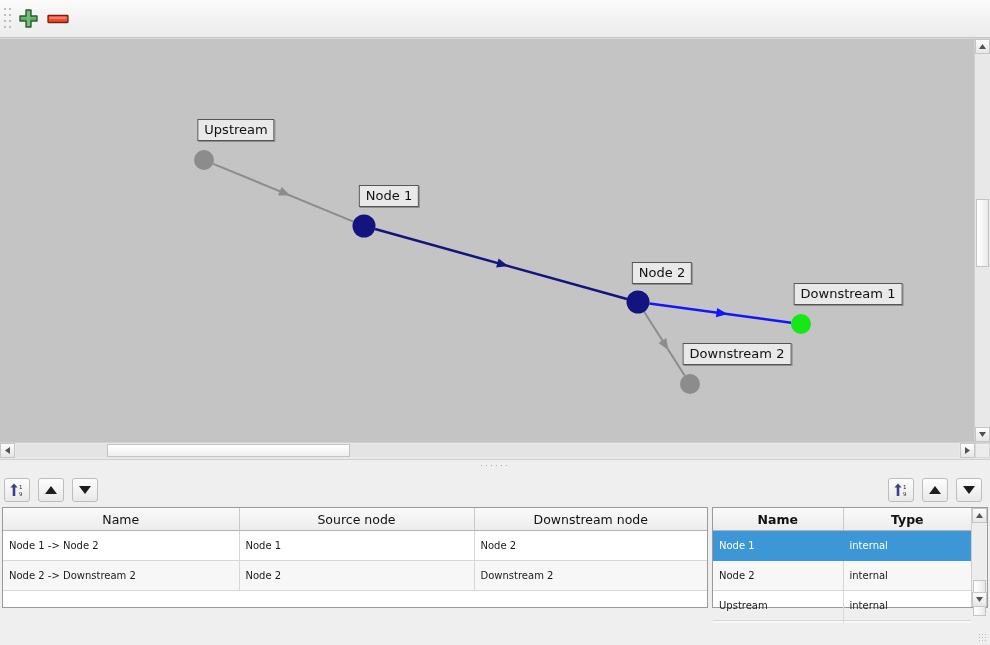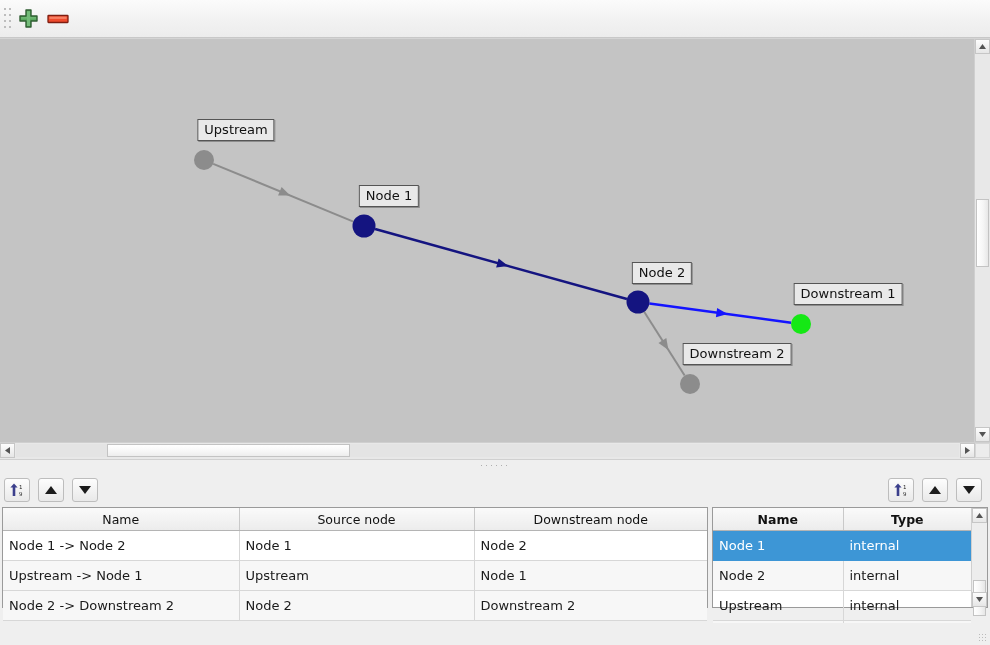--- a/index.html
+++ b/index.html
@@ -267,21 +267,21 @@
     text-align: center;
     padding: 0 4px;
   }
   table.grid th:last-child { border-right: 0; }
   table.grid.bold-head th { font-weight: bold; }
   table.grid td {
     border-right: 1px solid #d7d7d7;
     border-bottom: 1px solid #d7d7d7;
     height: 29px;
     padding: 0 6px;
-    font-size: 13px;
+    font-size: 10px;
     color: #1a1a1a;
     white-space: nowrap;
     overflow: hidden;
     text-overflow: ellipsis;
   }
   table.grid td:last-child { border-right: 0; }
   table.grid tr.alt td { background: #f7f7f7; }
   table.grid tr.sel td {
     background: #3d96d6;
     color: #ffffff;
@@ -472,25 +472,20 @@
                   <th>Downstream node</th>
                 </tr>
               </thead>
             <tbody id="links-body">
                 <tr>
                   <td>Node 1 -&gt; Node 2</td>
                   <td>Node 1</td>
                   <td>Node 2</td>
                 </tr>
                 <tr class="alt">
-                  <td>Upstream -&gt; Node 1</td>
-                  <td>Upstream</td>
-                  <td>Node 1</td>
-                </tr>
-                <tr class="alt">
                   <td>Node 2 -&gt; Downstream 2</td>
                   <td>Node 2</td>
                   <td>Downstream 2</td>
                 </tr>
               </tbody>
           </table>
         </div>
       </div>
     </div>
 

